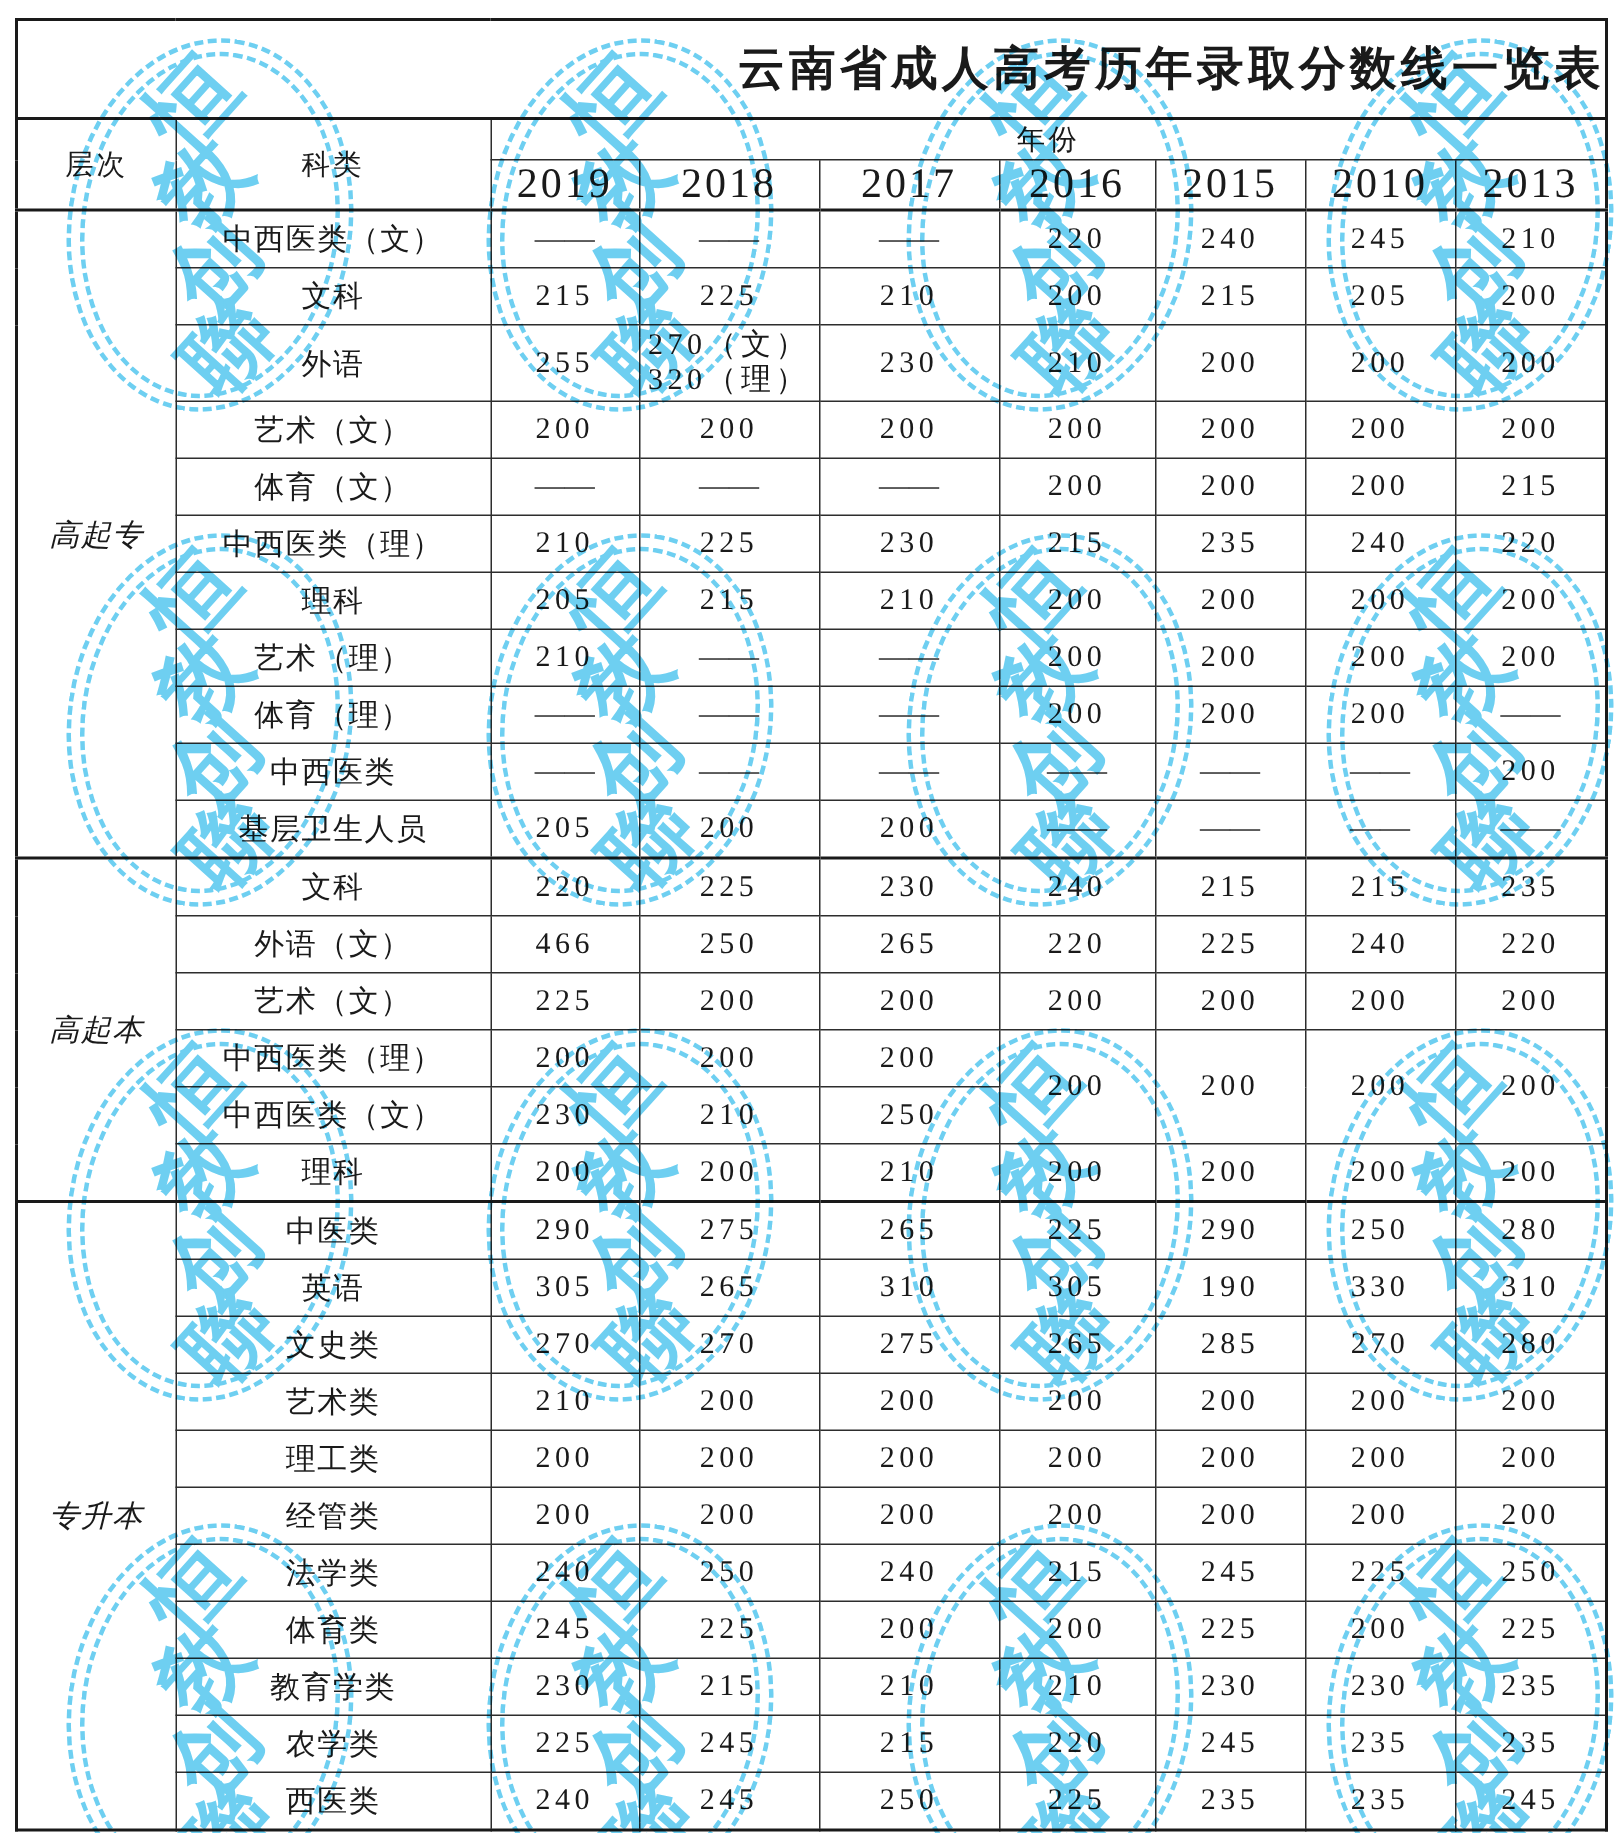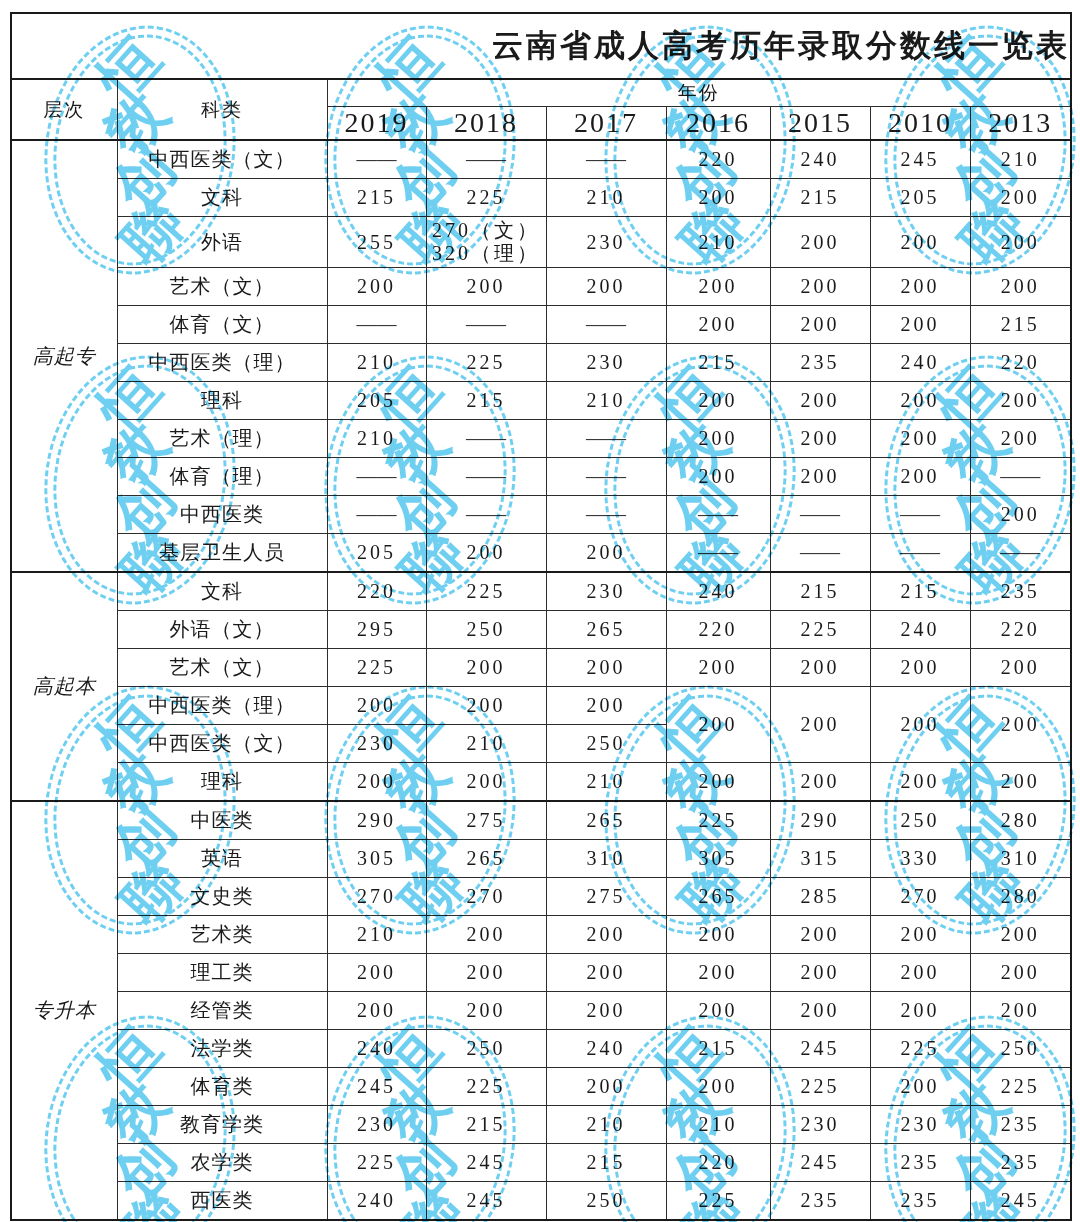--- a/index.html
+++ b/index.html
@@ -206,21 +206,21 @@
           <td class="num">220</td>
           <td class="num">225</td>
           <td class="num">230</td>
           <td class="num">240</td>
           <td class="num">215</td>
           <td class="num">215</td>
           <td class="num">235</td>
         </tr>
         <tr>
           <td class="cat">外语（文）</td>
-          <td class="num">295</td>
+          <td class="num">466</td>
           <td class="num">250</td>
           <td class="num">265</td>
           <td class="num">220</td>
           <td class="num">225</td>
           <td class="num">240</td>
           <td class="num">220</td>
         </tr>
         <tr>
           <td class="cat">艺术（文）</td>
           <td class="num">225</td>
@@ -267,21 +267,21 @@
           <td class="num">290</td>
           <td class="num">250</td>
           <td class="num">280</td>
         </tr>
         <tr>
           <td class="cat">英语</td>
           <td class="num">305</td>
           <td class="num">265</td>
           <td class="num">310</td>
           <td class="num">305</td>
-          <td class="num">315</td>
+          <td class="num">190</td>
           <td class="num">330</td>
           <td class="num">310</td>
         </tr>
         <tr>
           <td class="cat">文史类</td>
           <td class="num">270</td>
           <td class="num">270</td>
           <td class="num">275</td>
           <td class="num">265</td>
           <td class="num">285</td>

